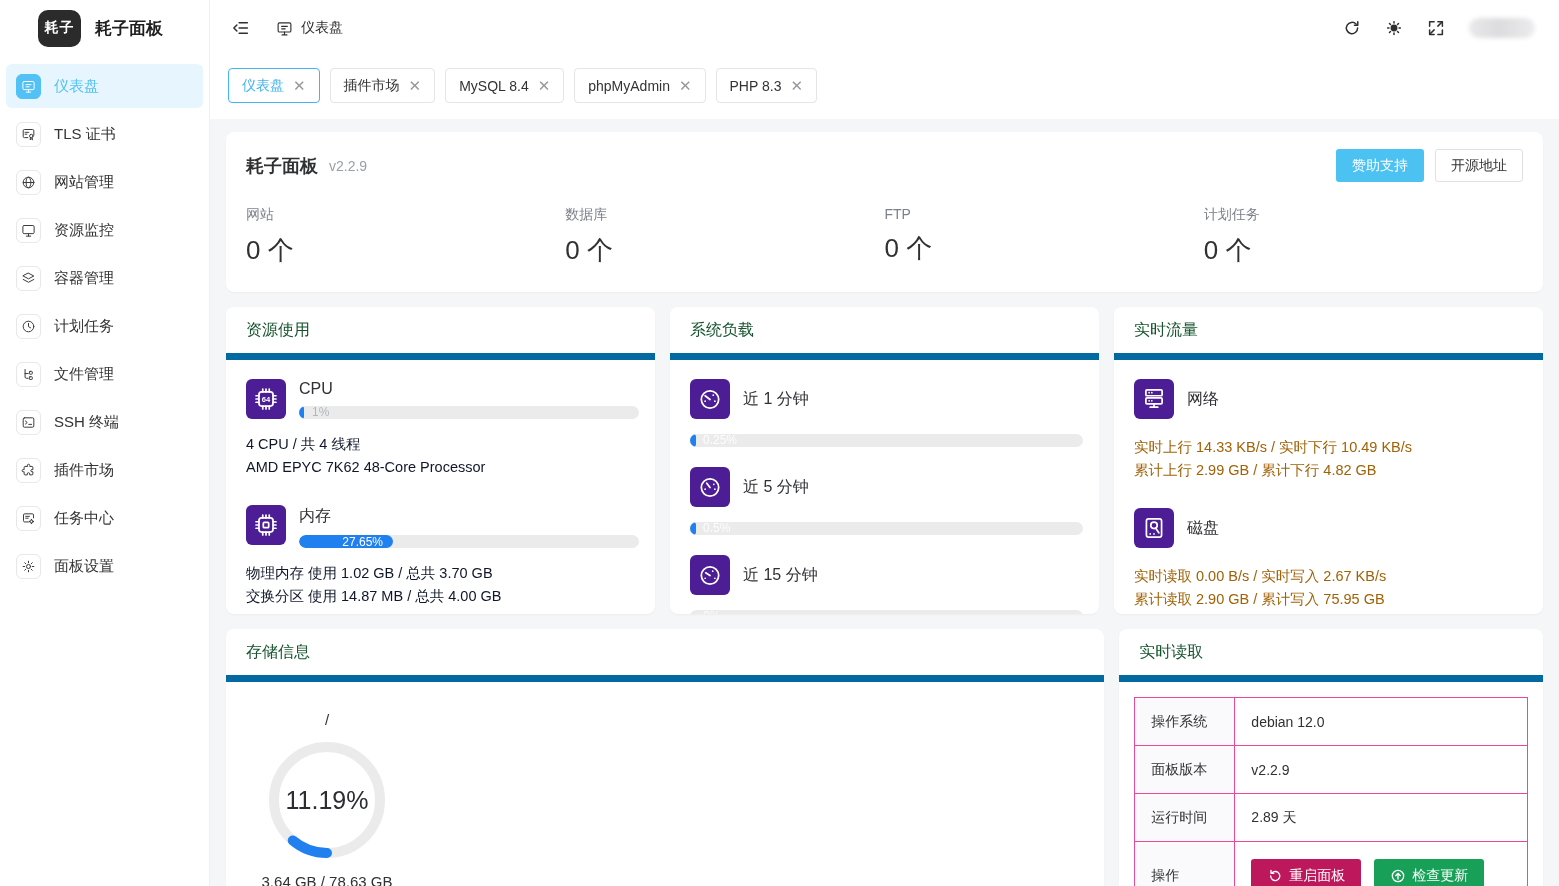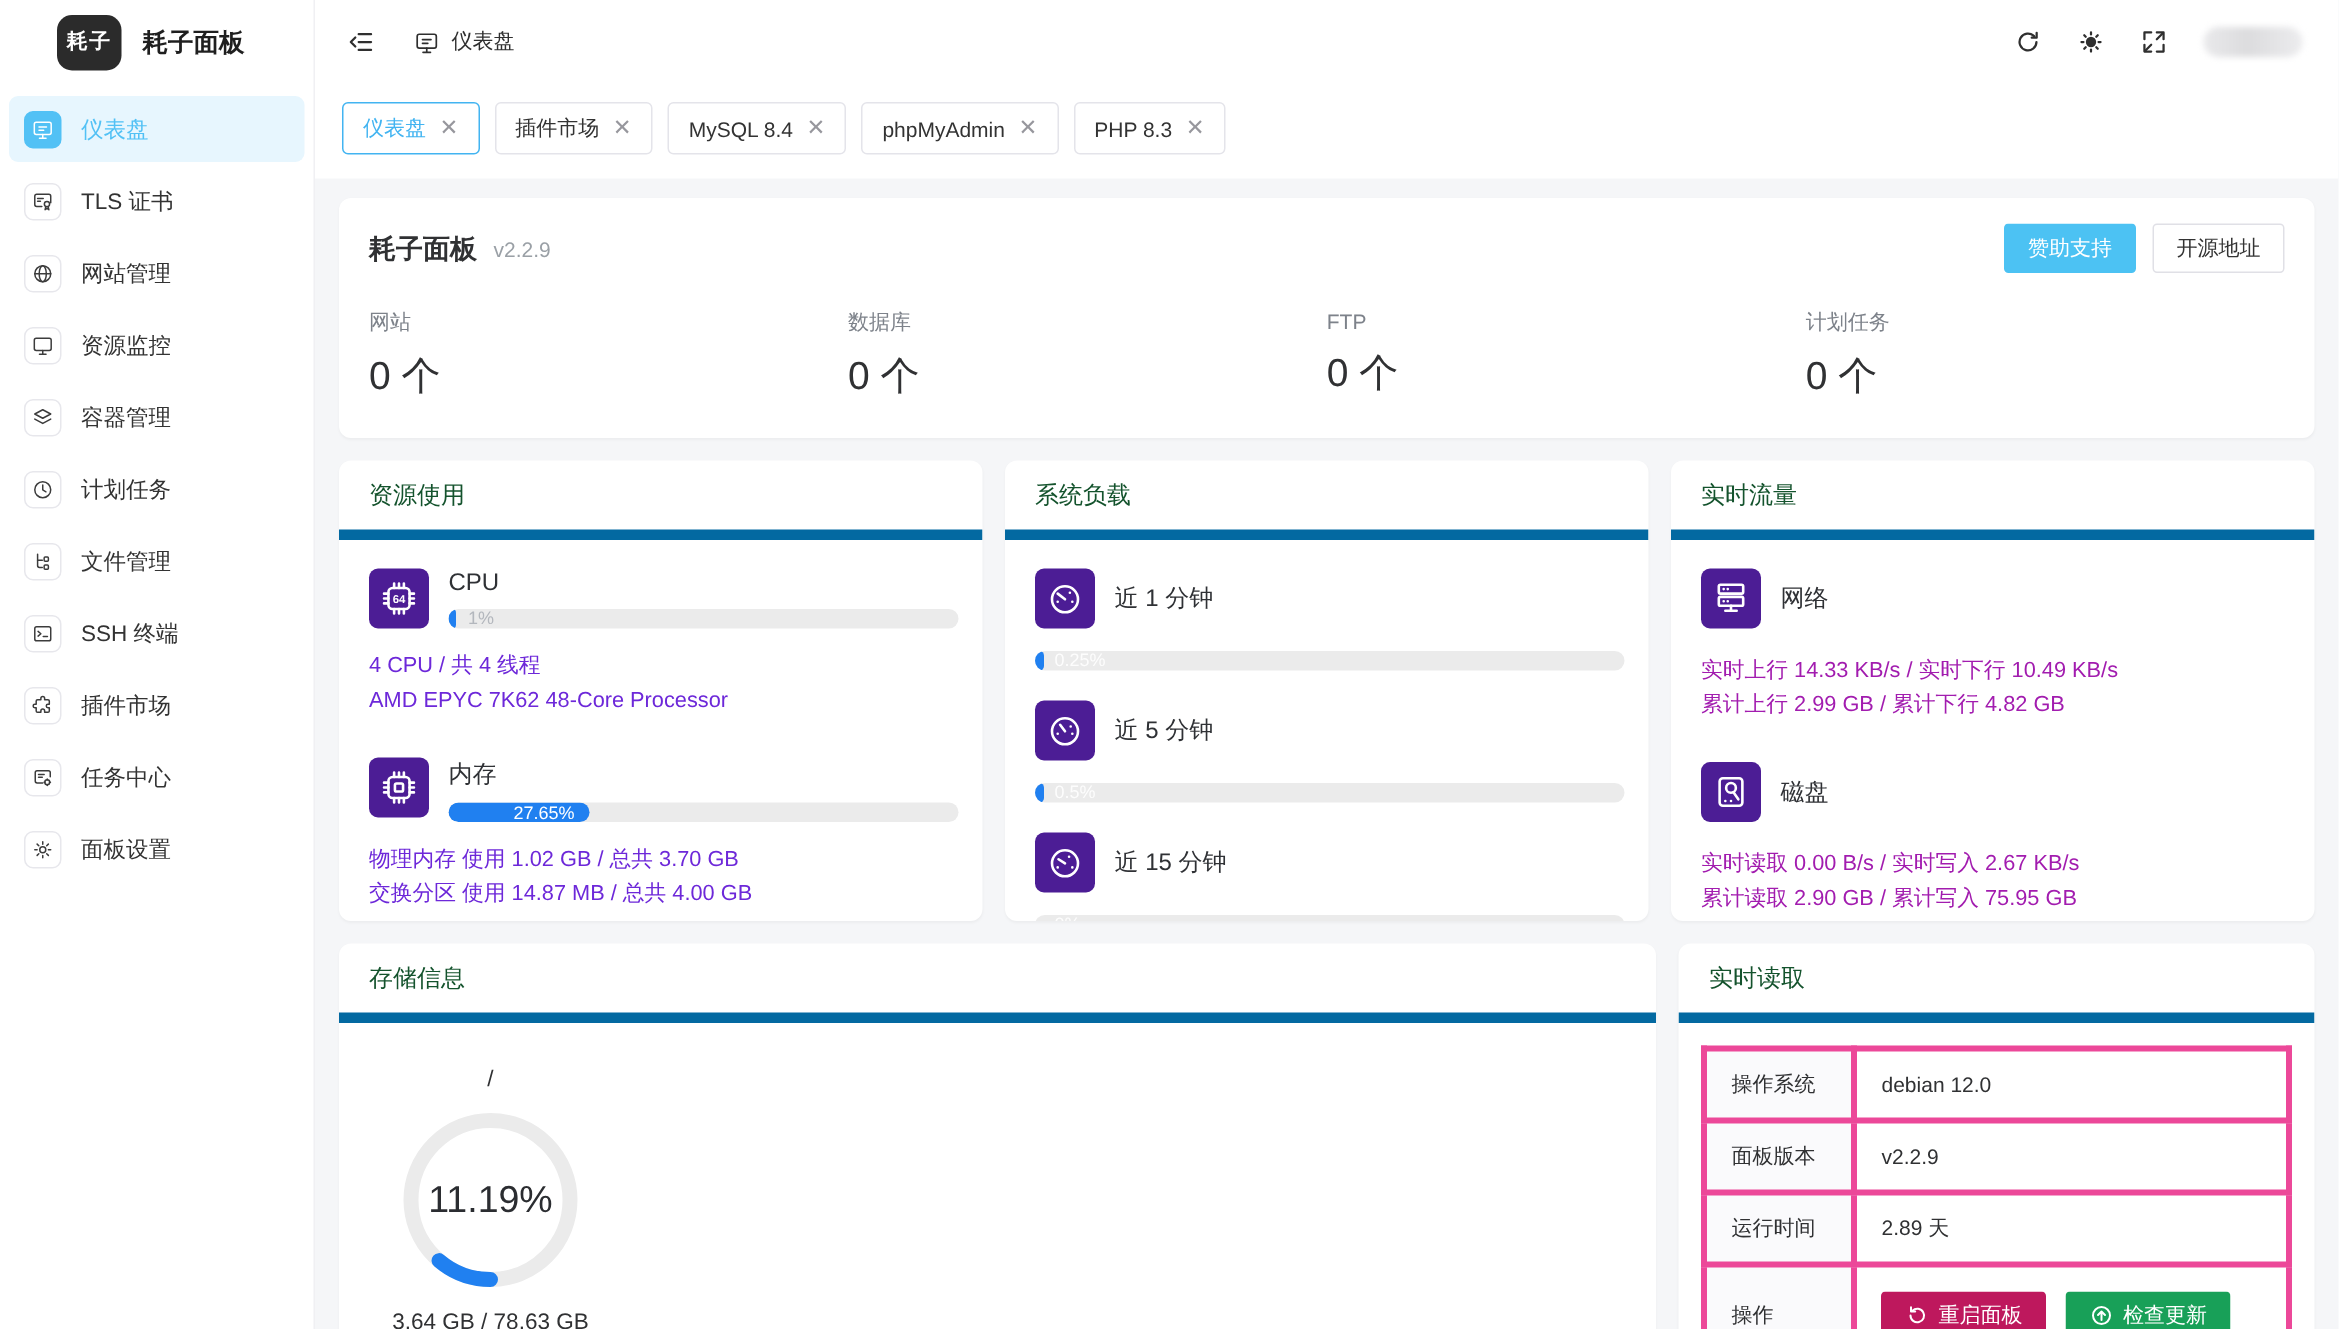--- a/index.html
+++ b/index.html
@@ -61,43 +61,43 @@
   .hrow .grow { flex:1; min-width:0; }
   .hrow-title { font-size:16px; margin:1px 0 8px; color:#2f3135; }
 
   .bar { position:relative; height:13px; background:#ebebeb; border-radius:7px; overflow:hidden; }
   .bar-fill { position:absolute; left:0; top:0; height:100%; background:#2080f0; border-radius:7px; display:flex; align-items:center; justify-content:flex-end; }
   .bar-fill .in-label { color:#fff; font-size:12px; padding-right:10px; }
   .bar-label { position:absolute; left:13px; top:0; line-height:13px; font-size:12px; }
   .bar-label.gray { color:#b3b7bd; }
   .bar-label.white { color:#fdfdfd; }
 
-  .desc-lines { margin-top:14px; font-size:14.5px; color:#6d28d9; line-height:23px; }
+  .desc-lines { margin-top:14px; font-size:14.5px; color:#0f172a; line-height:23px; }
   .block-gap { margin-top:26px; }
 
   .load-row .bar { margin-top:15px; }
   .load-row + .load-row { margin-top:20px; }
   .load-head { display:flex; align-items:center; gap:13px; font-size:16px; color:#2f3135; }
 
-  .traffic-lines { margin-top:17px; font-size:14.5px; color:#a21caf; line-height:23px; }
+  .traffic-lines { margin-top:17px; font-size:14.5px; color:#a16207; line-height:23px; }
 
   
   .gridB { display:grid; grid-template-columns:877fr 423fr; gap:15px; }
   .bcard { height:273px; overflow:hidden; }
 
   .disk-col { width:150px; display:flex; flex-direction:column; align-items:center; margin-left:6px; }
   .mount { font-size:15px; color:#303133; margin:10px 0 12px; }
   .ring-wrap { position:relative; width:120px; height:120px; }
   .ring-wrap svg { width:120px; height:120px; }
   .ring-label { position:absolute; inset:0; display:flex; align-items:center; justify-content:center; font-size:25px; color:#2b2d31; }
   .disk-usage { margin-top:13px; font-size:15px; color:#303133; }
 
   .sys-body { padding:15px !important; }
   table.sys { width:100%; border-collapse:collapse; font-size:14px; }
-  table.sys td { border:4px solid #ec4899; padding:0 16px; height:48px; color:#303133; }
+  table.sys td { border:1px solid #ec4899; padding:0 16px; height:48px; color:#303133; }
   table.sys td.lab { width:100px; background:#fafafc; }
   table.sys tr.act td { height:68px; }
   .act-btns { display:flex; gap:13px; }
   .btn-orange { background:#be185d; color:#fff; }
   .btn-green  { background:#18a058; color:#fff; }
   .btn svg { width:16px; height:16px; }
 
   .ic { fill:none; stroke:currentColor; stroke-width:1.6; stroke-linecap:round; stroke-linejoin:round; }
   .ic2 { fill:none; stroke:currentColor; stroke-width:2; stroke-linecap:round; stroke-linejoin:round; }
 </style>

